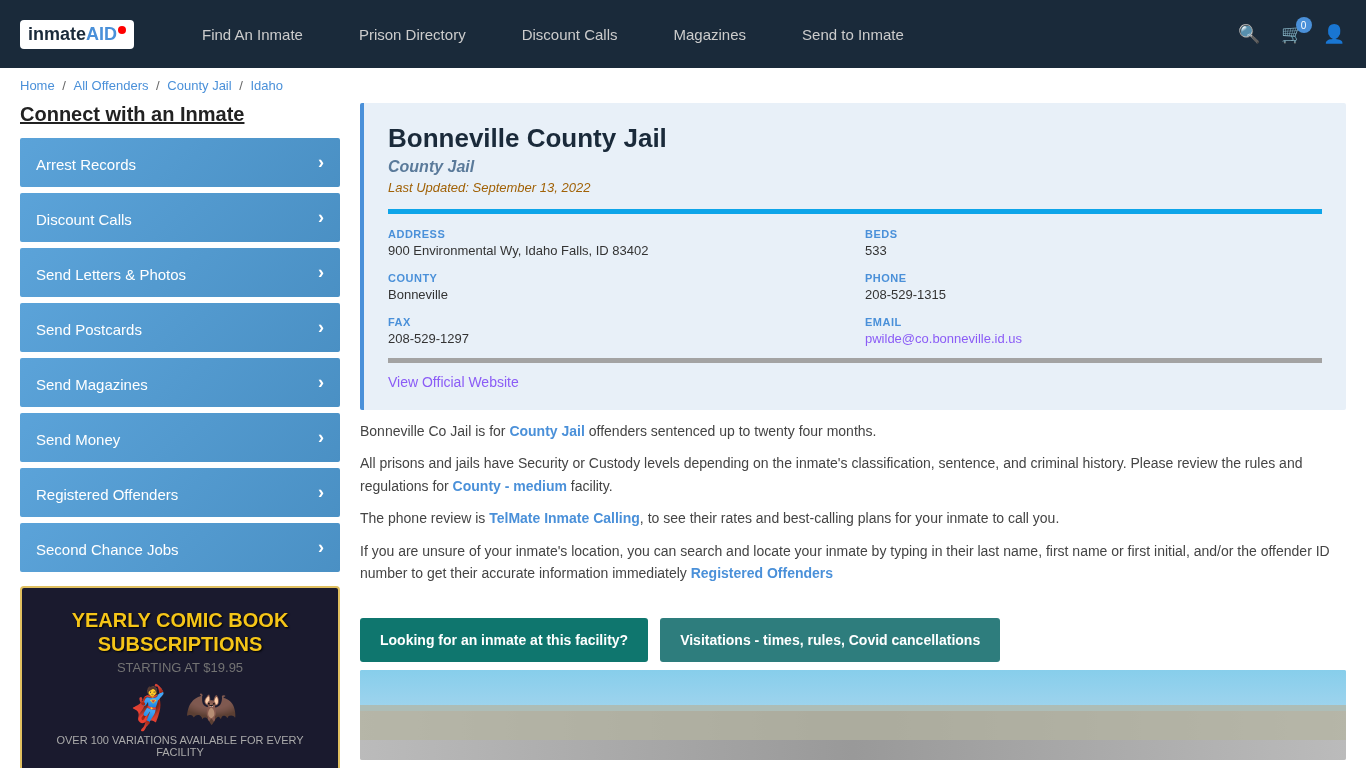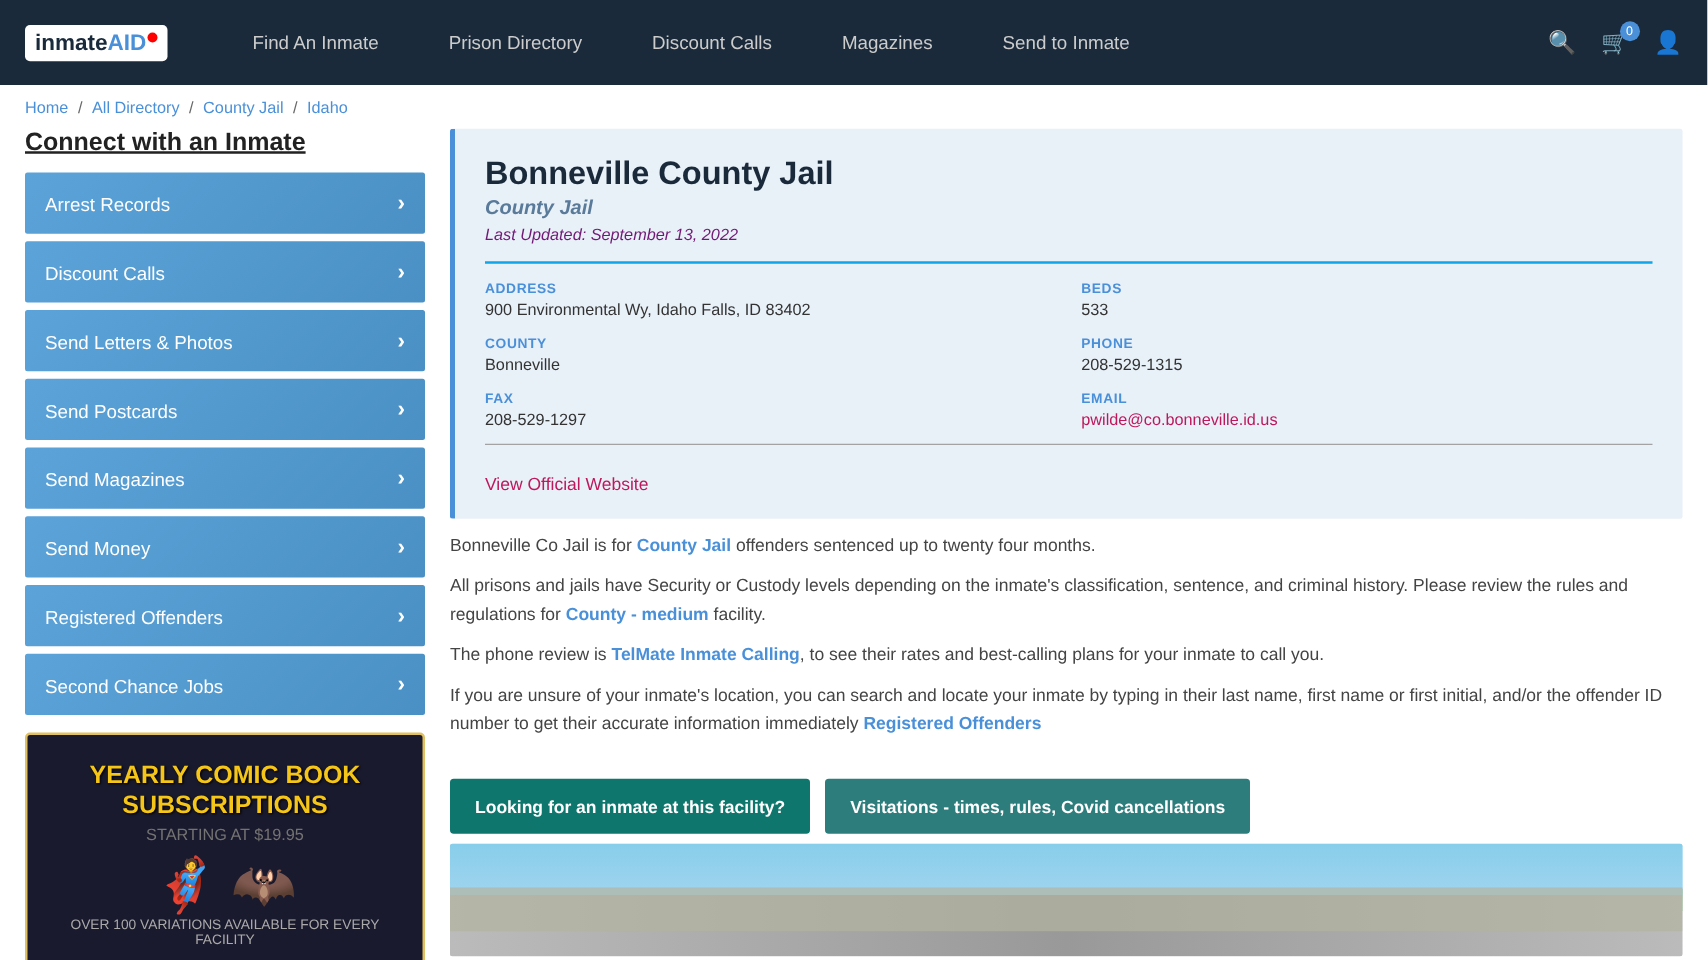--- a/index.html
+++ b/index.html
@@ -187,52 +187,52 @@
     }
     .facility-type {
       font-size: 16px;
       color: #5a7a9a;
       font-style: italic;
       font-weight: bold;
       margin-bottom: 4px;
     }
     .facility-updated {
       font-size: 13px;
-      color: #701a75;
+      color: #a16207;
       font-style: italic;
       margin-bottom: 14px;
     }
     .info-grid {
       display: grid;
       grid-template-columns: 1fr 1fr;
       gap: 14px 20px;
-      border-top: 2px solid #0ea5e9;
+      border-top: 5px solid #0ea5e9;
       padding-top: 14px;
     }
     .info-cell {}
     .info-label {
       font-size: 11px;
       color: #4a90d9;
       font-weight: bold;
       letter-spacing: 0.5px;
       text-transform: uppercase;
       margin-bottom: 3px;
     }
     .info-value {
       font-size: 13px;
       color: #333;
     }
     .info-link {
-      color: #be185d;
+      color: #8b5cf6;
       text-decoration: none;
     }
     .website-link {
       margin-top: 12px;
-      padding-top: 23px;
-      border-top: 1px solid #a3a3a3;
+      padding-top: 11px;
+      border-top: 5px solid #a3a3a3;
     }
 
     .description-area {
       padding: 10px 0;
       font-size: 14px;
       line-height: 1.6;
       color: #444;
     }
     .description-area p {
       margin-bottom: 10px;
@@ -298,21 +298,21 @@
       🛒
       <span class="cart-badge">0</span>
     </span>
     <span class="nav-icon">👤</span>
   </div>
 </nav>
 
 <div class="breadcrumb">
   <a href="#">Home</a>
   <span> / </span>
-  <a href="#">All Directory</a>
+  <a href="#">All Offenders</a>
   <span> / </span>
   <a href="#">County Jail</a>
   <span> / </span>
   <a href="#">Idaho</a>
 </div>
 
 <div class="main-container">
 
   <div class="sidebar">
     <div class="sidebar-title">Connect with an Inmate</div>

